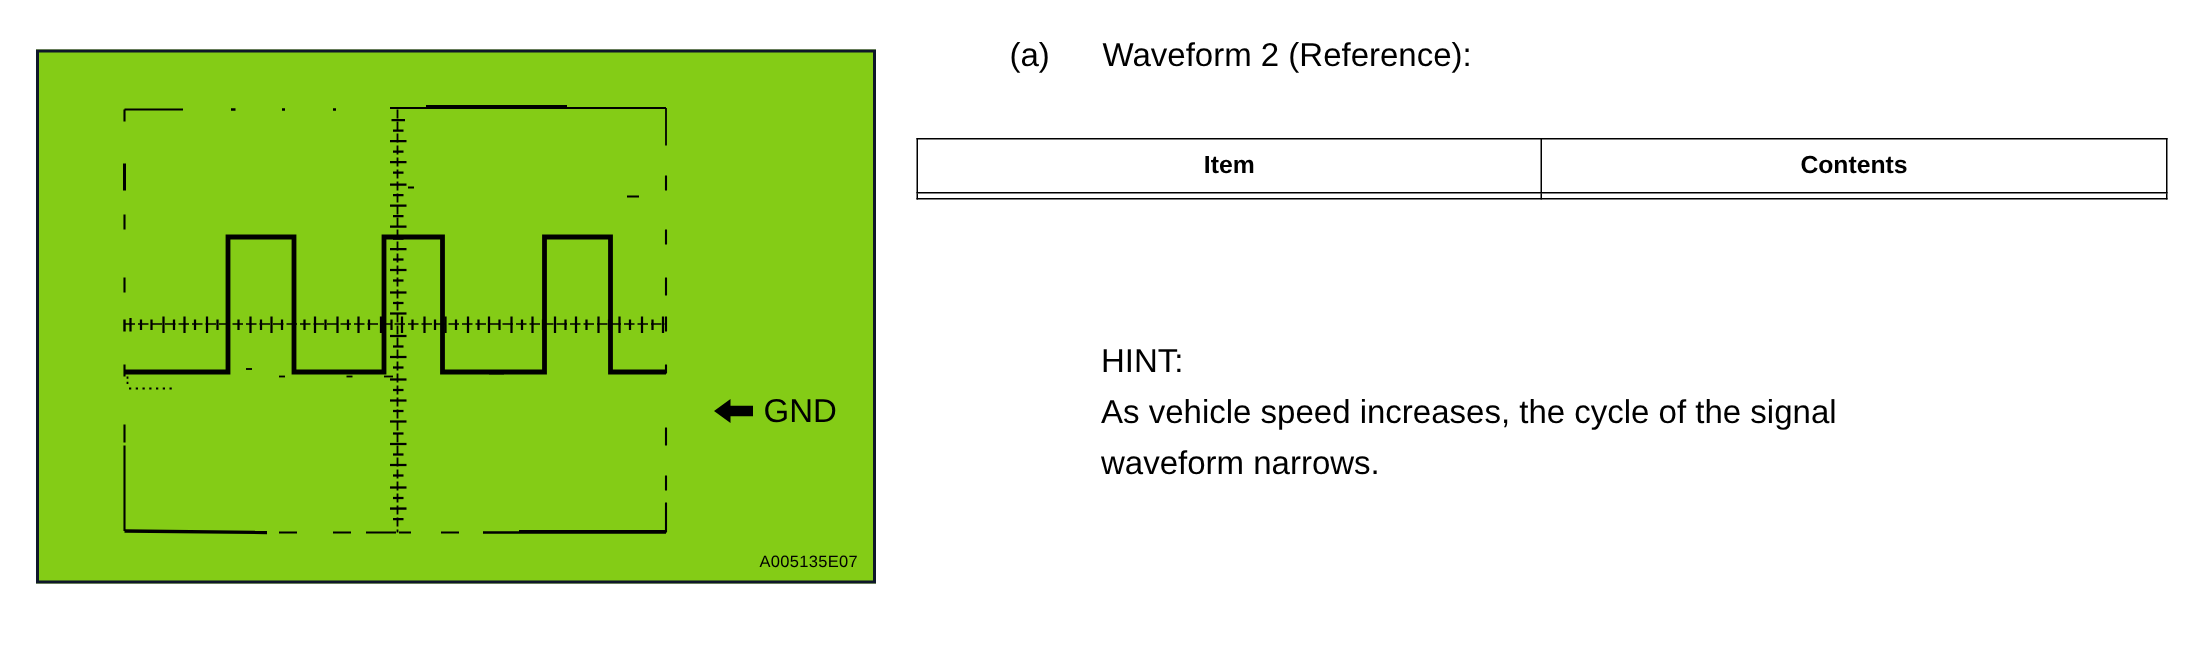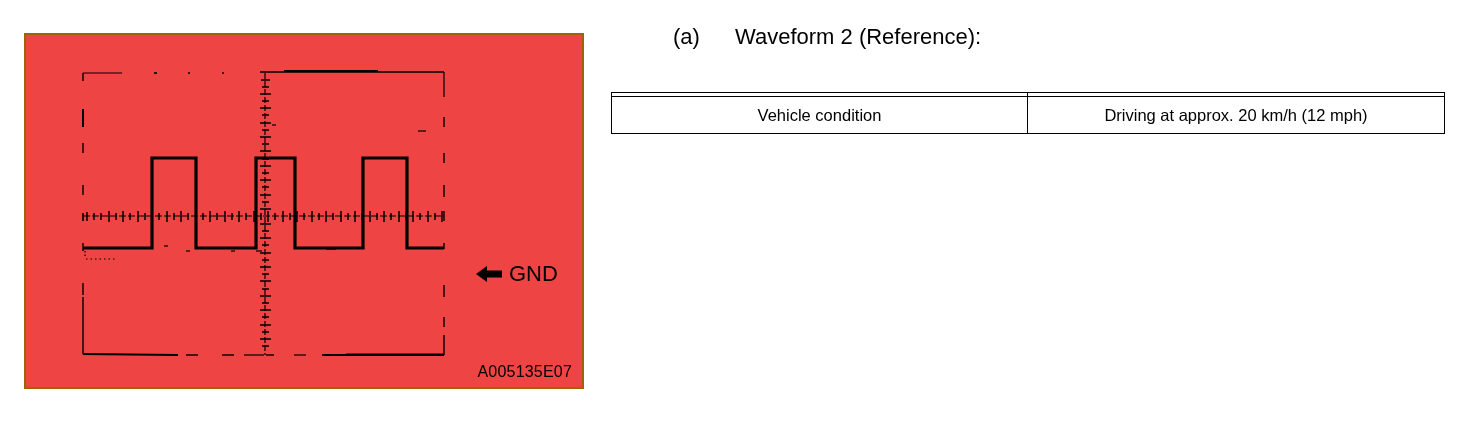--- a/index.html
+++ b/index.html
@@ -17,36 +17,36 @@
     color: #000000;
   }
 
   
   #figure-panel {
     position: absolute;
     left: 24px;
     top: 33px;
     width: 560px;
     height: 356px;
-    border: 2px solid #a16207;
+    border: 2px solid #0f172a;
     box-sizing: border-box;
-    background: #ef4444;
+    background: #84cc16;
   }
 
   #scope-svg {
     position: absolute;
     left: 0;
     top: 0;
   }
 
   #figure-code {
     position: absolute;
     right: 10px;
     bottom: 6px;
-    font-size: 16px;
+    font-size: 11px;
     font-family: "Liberation Sans", sans-serif;
     letter-spacing: 0.2px;
     white-space: nowrap;
   }
 
   
   #gnd-annotation {
     position: absolute;
     left: 450px;
     top: 228px;
@@ -310,27 +310,32 @@
     <span id="heading-marker">(a)</span>
     <span id="heading-text">Waveform 2 (Reference):</span>
   </div>
 
   <table id="spec-table">
     <colgroup>
       <col class="c-item">
       <col class="c-contents">
     </colgroup>
     <thead>
+      <tr>
+        <th>Item</th>
+        <th>Contents</th>
+      </tr>
       <tr class="rule-row">
         <th></th>
         <th></th>
       </tr>
     </thead>
     <tbody>
-      <tr>
-        <td>Vehicle condition</td>
-        <td>Driving at approx. 20 km/h (12 mph)</td>
-      </tr>
     </tbody>
   </table>
 
+  <div id="hint-block">
+    <div>HINT:</div>
+    <div>As vehicle speed increases, the cycle of the signal</div>
+    <div>waveform narrows.</div>
+  </div>
 
 </div>
 
 </body></html>

